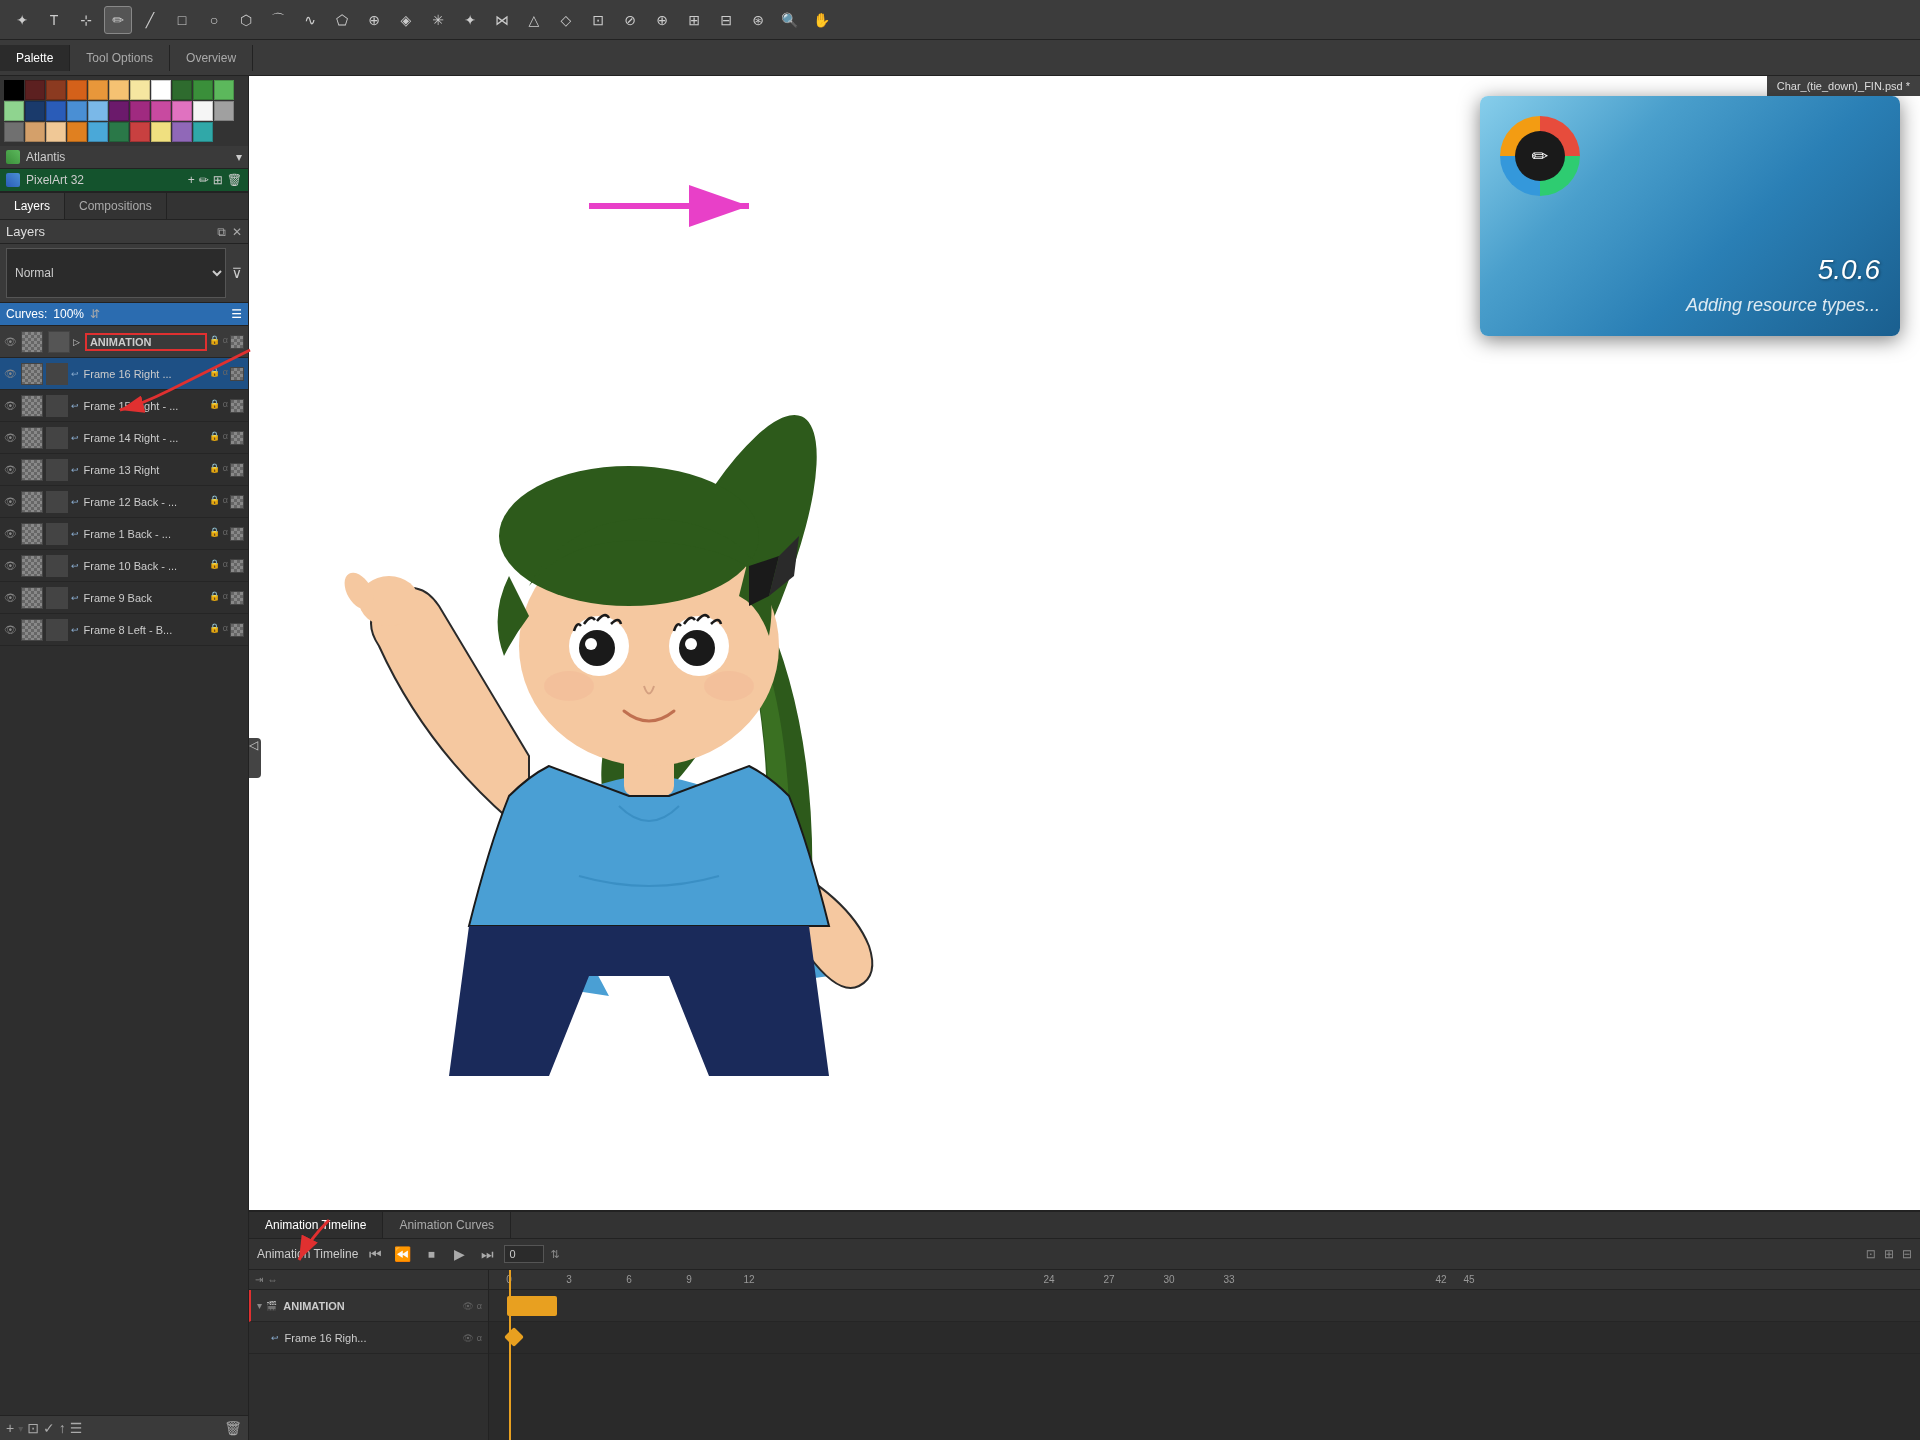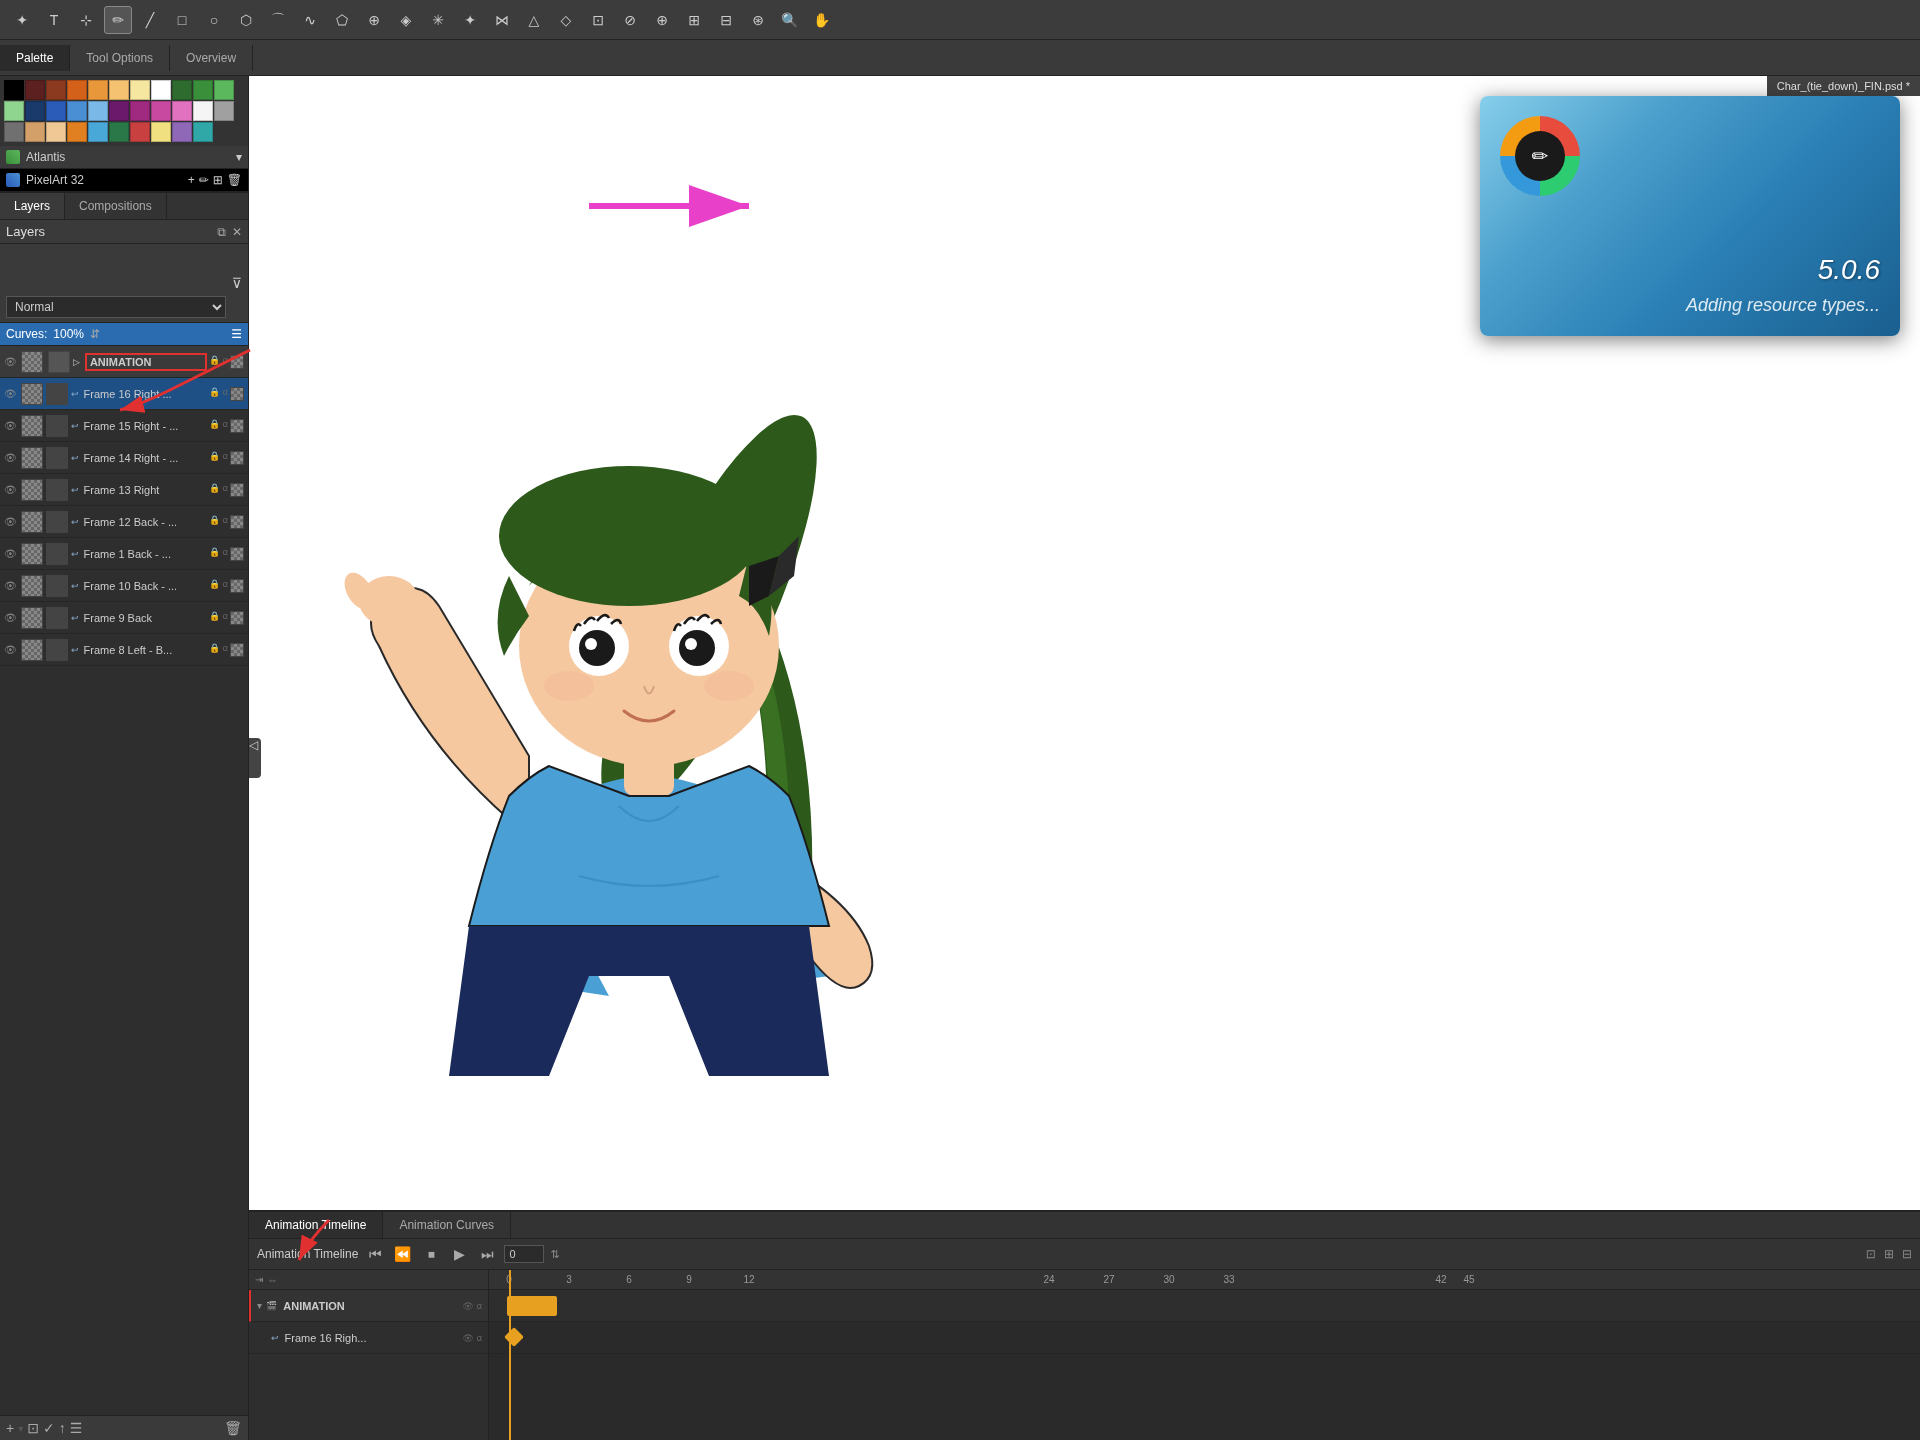--- a/index.html
+++ b/index.html
@@ -79,21 +79,21 @@
       padding: 4px 6px;
       gap: 6px;
       background: #3a3a3a;
       border-bottom: 1px solid #222;
     }
     #resource-row {
       display: flex;
       align-items: center;
       padding: 4px 6px;
       gap: 6px;
-      background: #000000;
+      background: #14532d;
       border-bottom: 1px solid #222;
     }
 
     
     #layers-section {
       flex: 1;
       display: flex;
       flex-direction: column;
       overflow: hidden;
     }
@@ -128,24 +128,23 @@
       align-items: center;
       padding: 4px 6px;
       gap: 6px;
       border-bottom: 1px solid #222;
       background: #3a3a3a;
     }
     #blend-mode-select {
       background: #2b2b2b;
       color: #ccc;
       border: 1px solid #555;
-      padding: 2px 4px;
+      padding: 16px 4px;
       font-size: 12px;
       flex: 1;
-      margin-top: 48px;
     }
     #filter-icon {
       font-size: 14px; cursor: pointer;
     }
 
     #opacity-row {
       display: flex;
       align-items: center;
       padding: 4px 6px;
       gap: 6px;

